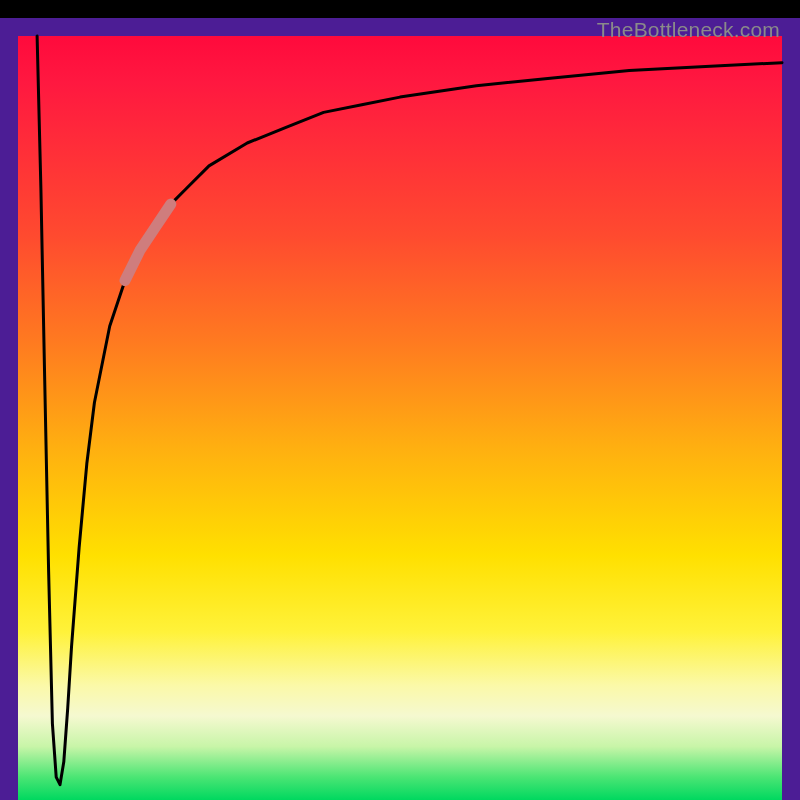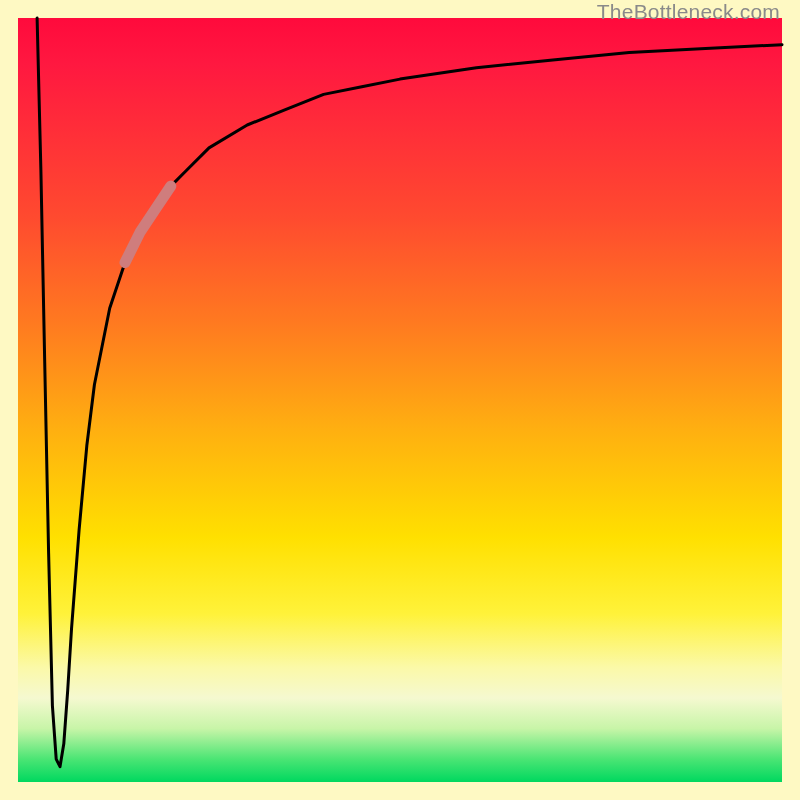--- a/index.html
+++ b/index.html
@@ -7,21 +7,22 @@
     padding: 0;
     width: 800px;
     height: 800px;
     background: #000;
     overflow: hidden;
     font-family: Arial, Helvetica, sans-serif;
   }
   .frame {
     position: absolute;
     inset: 0;
-    background: #fef9c3;
+    background: #4c1d95;
+    margin-top: 18px;
   }
   .plot-area {
     position: absolute;
     left: 18px;
     top: 18px;
     width: 764px;
     height: 764px;
     
     background: linear-gradient(
       to bottom,

